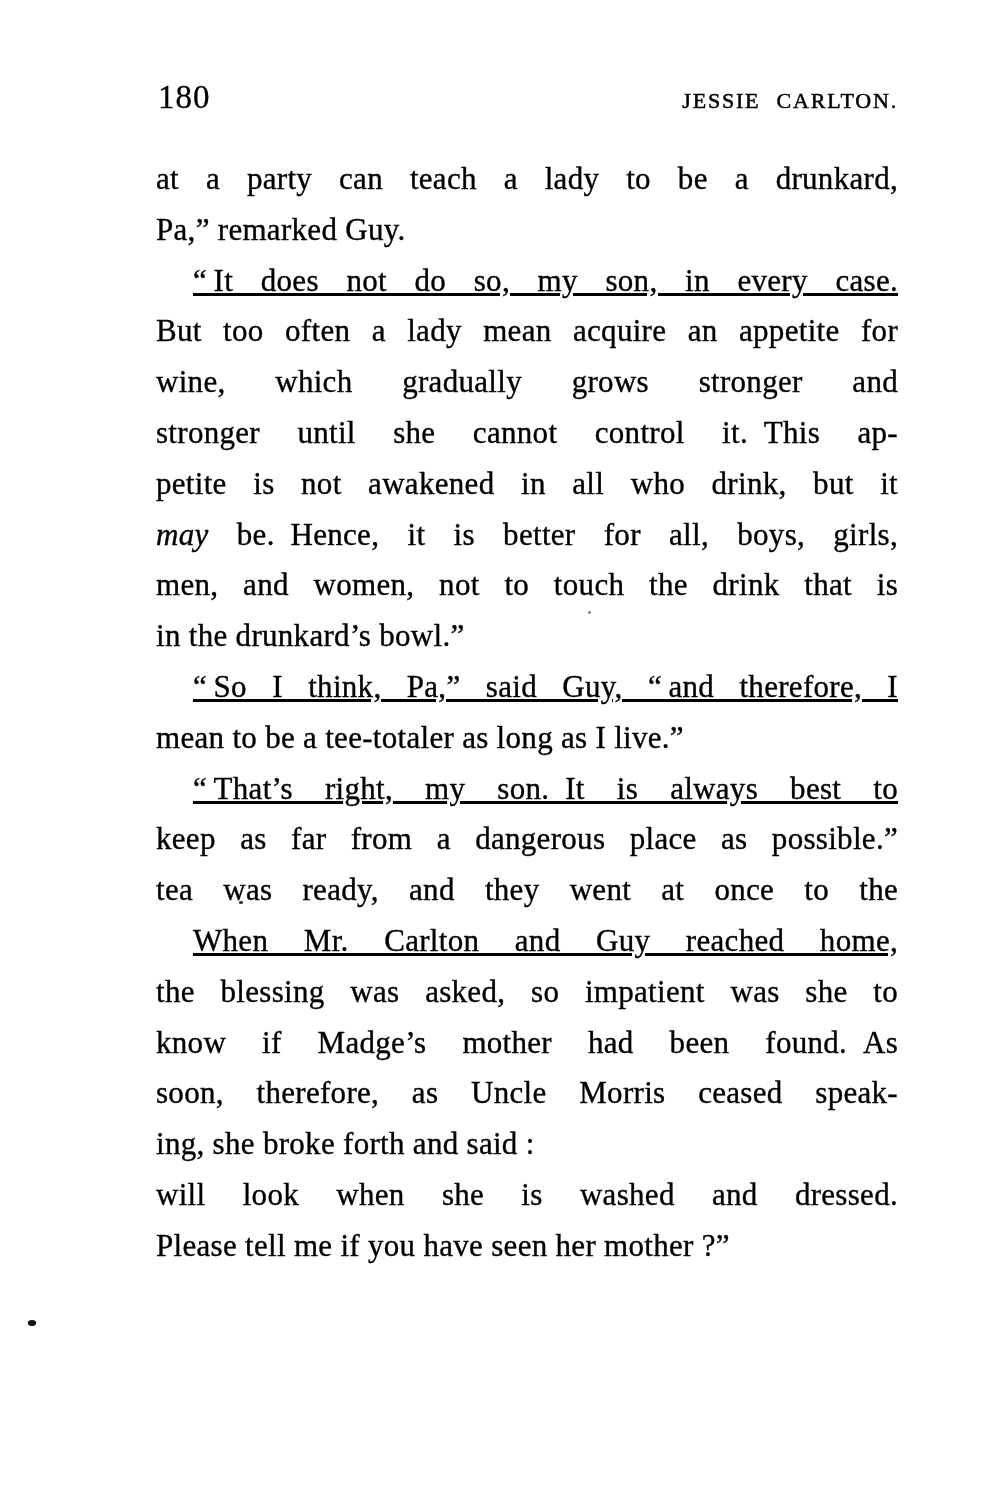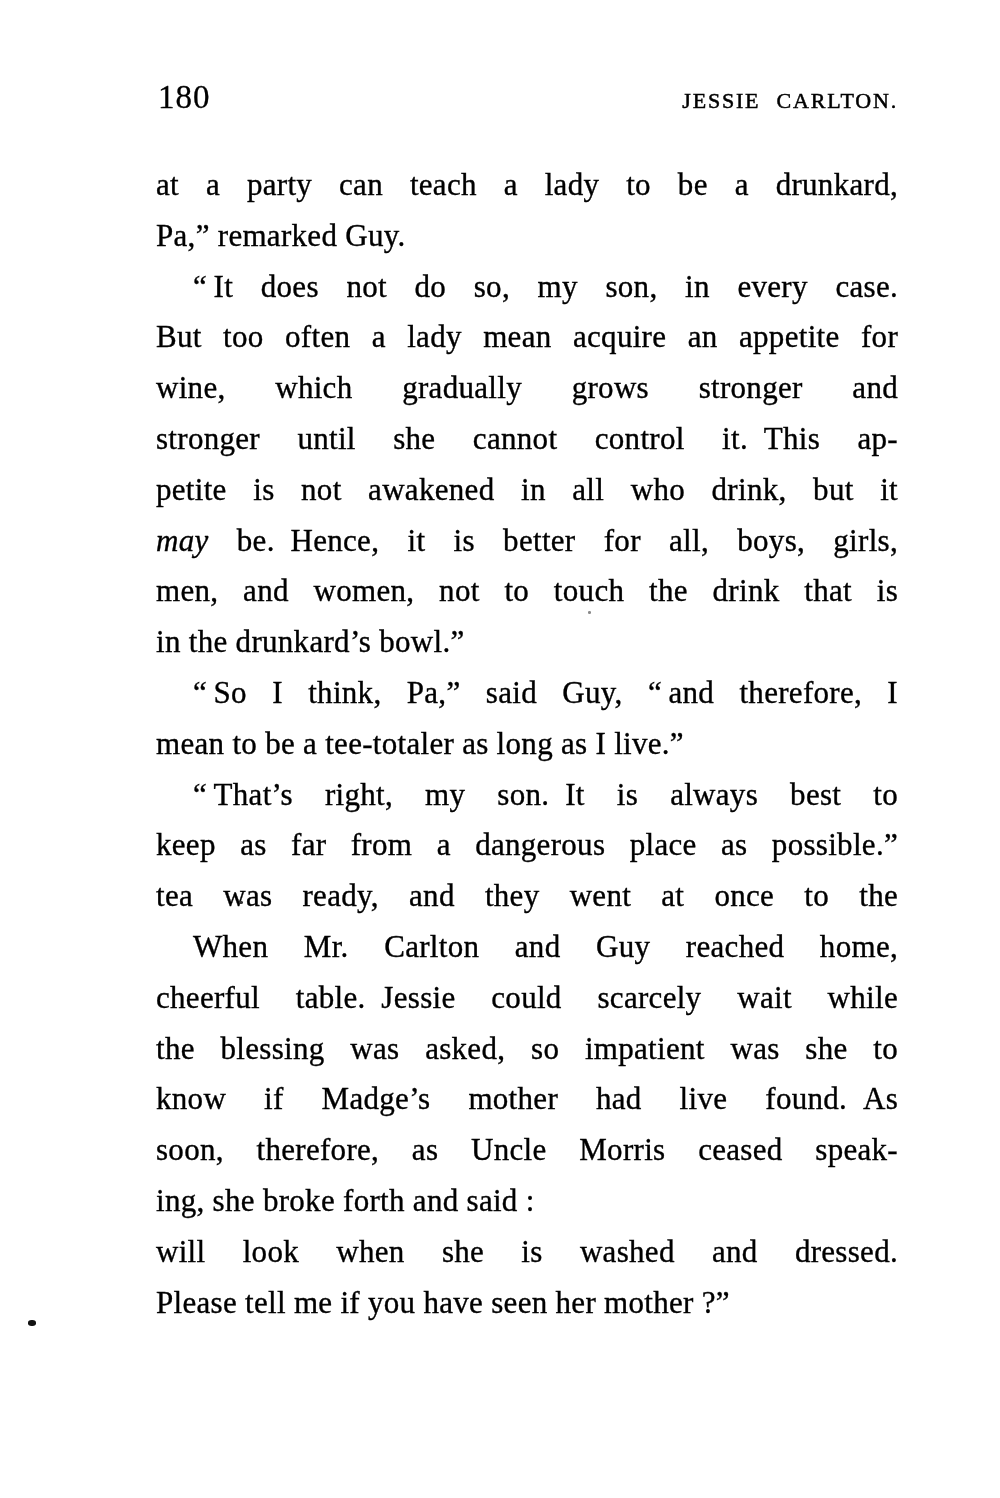--- a/index.html
+++ b/index.html
@@ -42,38 +42,39 @@
     font-size: 22px;
     line-height: 1;
     letter-spacing: 1.8px;
     word-spacing: 9px;
     -webkit-text-stroke: 0.5px currentColor;
   }
   
   .page-body {
     position: absolute;
     left: 156px;
-    top: 160px;
+    top: 154px;
     width: 742px;
     -webkit-text-stroke: 0.35px currentColor;
   }
   .line {
     font-size: 31px;
     height: 50.8px;
     line-height: 50.8px;
     letter-spacing: 0.3px;
     text-align: justify;
     text-align-last: justify;
     white-space: normal;
   }
   .line.endpara {
     text-align-last: left;
   }
   .line.indent {
     text-indent: 37px;
+    text-decoration: underline;
   }
   .italic {
     font-style: italic;
   }
   .speck {
     position: absolute;
     border-radius: 45%;
   }
 </style>
 </head>
@@ -96,23 +97,22 @@
       <div class="line"><span>petite is not awakened in all who drink, but it</span></div>
       <div class="line"><span class="italic">may</span><span> be. Hence, it is better for all, boys, girls,</span></div>
       <div class="line"><span>men, and women, not to touch the drink that is</span></div>
       <div class="line endpara"><span>in the drunkard’s bowl.”</span></div>
       <div class="line indent"><span>“ So I think, Pa,” said Guy, “ and therefore, I</span></div>
       <div class="line endpara"><span>mean to be a tee-totaler as long as I live.”</span></div>
       <div class="line indent"><span>“ That’s right, my son. It is always best to</span></div>
       <div class="line"><span>keep as far from a dangerous place as possible.”</span></div>
       <div class="line"><span>tea was ready, and they went at once to the</span></div>
       <div class="line indent"><span>When Mr. Carlton and Guy reached home,</span></div>
-      <div class="line"><span>cheerful table. Jessie could scarcely wait while</span></div>
       <div class="line"><span>the blessing was asked, so impatient was she to</span></div>
-      <div class="line"><span>know if Madge’s mother had live found. As</span></div>
+      <div class="line"><span>know if Madge’s mother had been found. As</span></div>
       <div class="line"><span>soon, therefore, as Uncle Morris ceased speak-</span></div>
       <div class="line endpara"><span>ing, she broke forth and said :</span></div>
       <div class="line"><span>will look when she is washed and dressed.</span></div>
       <div class="line endpara"><span>Please tell me if you have seen her mother ?”</span></div>
     </div>
 
 <div class="speck" style="left: 28px; top: 1320px; width: 8px; height: 6px; background: rgb(17, 17, 17);"></div>
     <div class="speck" style="left: 239px; top: 901px; width: 4px; height: 3px; background: rgb(51, 51, 51);"></div>
     <div class="speck" style="left: 588px; top: 611px; width: 3px; height: 3px; background: rgb(138, 138, 138);"></div>
   </div>

